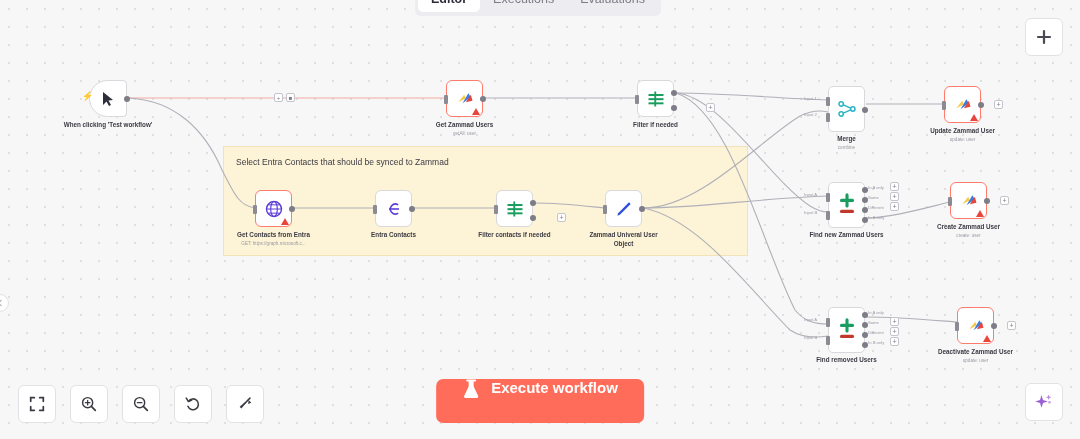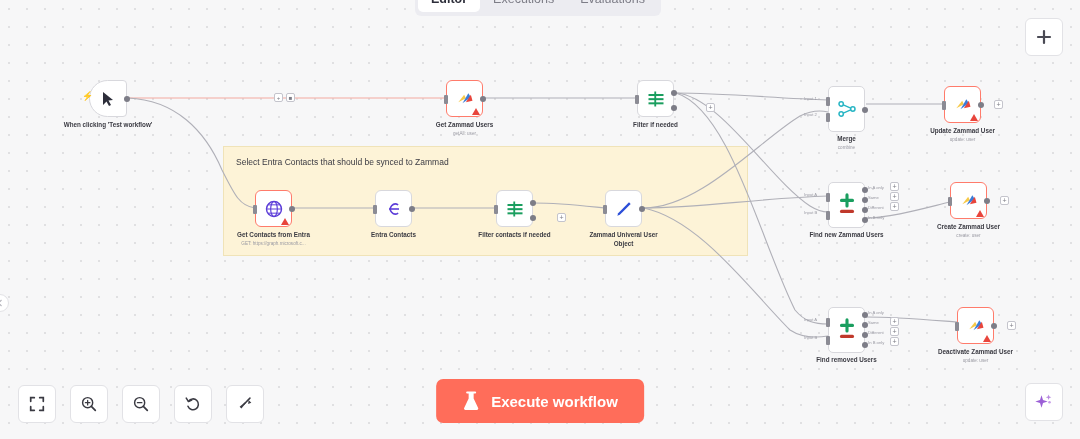--- a/index.html
+++ b/index.html
@@ -51,21 +51,21 @@
     border: 1px solid #e2e2e6; border-radius: 6px;
     display: flex; align-items: center; justify-content: center;
     cursor: pointer;
   }
 
   
   #execute-btn {
     position: absolute; left: 50%; transform: translateX(-50%);
     bottom: 16px; height: 44px; padding: 0 26px;
     background: #ff6d5a; color: #fff; border: none; border-radius: 7px;
-    display: flex; align-items: center; gap: 11px;
+    display: flex; align-items: flex-start; gap: 11px;
     font-size: 15px; font-weight: 600; cursor: pointer; z-index: 40;
     font-family: "Liberation Sans", sans-serif;
   }
 
   
   #left-handle {
     position: absolute; left: -9px; top: 294px;
     width: 18px; height: 18px; border-radius: 50%;
     background: #fff; border: 1px solid #e2e2e6; z-index: 35;
     display: flex; align-items: center; justify-content: center;

